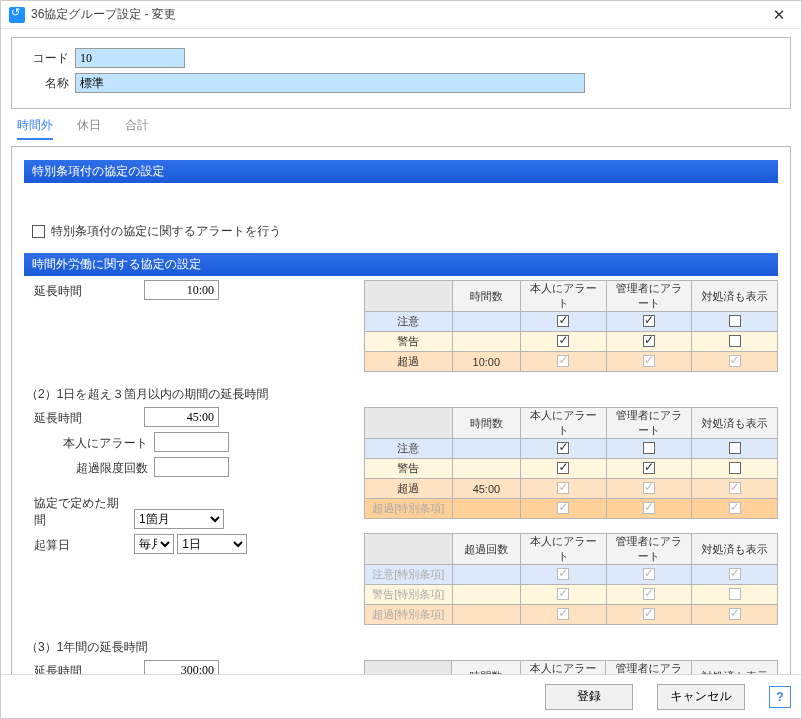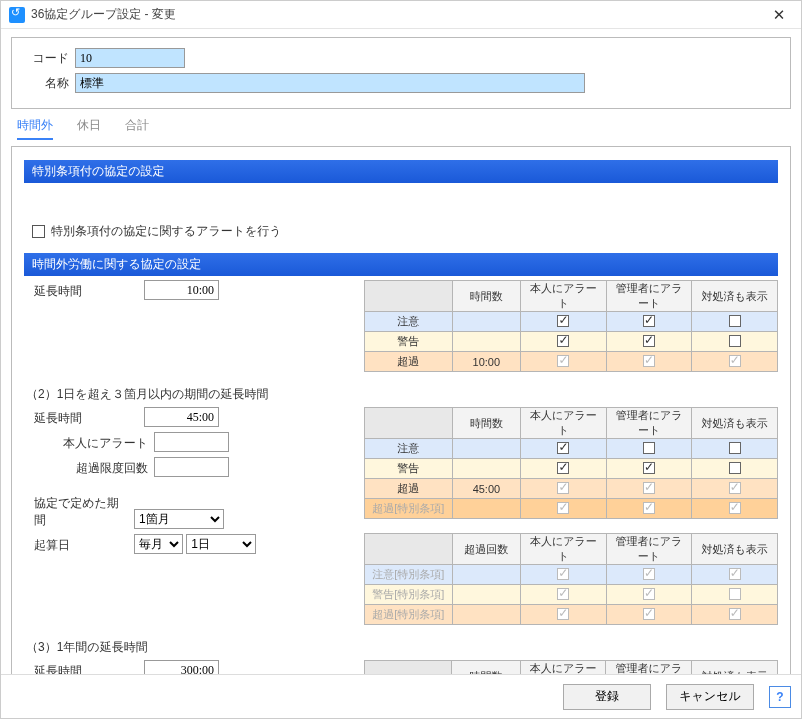--- a/index.html
+++ b/index.html
@@ -24,37 +24,37 @@
   .pad { padding: 6px 8px 10px; margin-top: 34px; }
   .chk { display: flex; align-items: center; gap: 6px; }
   .chkbox { width: 13px; height: 13px; border: 1px solid #555; display: inline-block; background: #fff; }
   .sub { display: flex; align-items: flex-start; margin-top: 4px; }
   .left { width: 300px; }
   .left .line { display: flex; align-items: flex-end; margin-bottom: 5px; }
   .left .lbl { width: 120px; text-align: left; padding-left: 10px; }
   .left .lbl2 { width: 130px; text-align: right; padding-right: 6px; }
   .small { width: 75px; text-align: right; }
   select { border: 1px solid #999; height: 20px; font-family: inherit; font-size: 12px; background: #fff; }
-  .sel1 { width: 90px; } .sel2 { width: 49px; } .sel3 { width: 70px; }
+  .sel1 { width: 90px; } .sel2 { width: 40px; } .sel3 { width: 70px; }
   table.grid { border-collapse: collapse; font-size: 11px; margin-left: 47px; }
   table.grid th, table.grid td { border: 1px solid #b5b5b5; text-align: center; height: 20px; }
   table.grid th { background: #f3f3f3; font-weight: normal; padding: 0 4px; }
   table.grid th.rowh { width: 90px; background: #e8e8e8; }
   table.grid td.val { width: 70px; }
   table.grid td.ck { width: 88px; }
   table.grid .r-blue td, table.grid .r-blue th.rowh { background: #dce9fb; }
   table.grid .r-yel td, table.grid .r-yel th.rowh { background: #fff7dd; }
   table.grid .r-org td, table.grid .r-org th.rowh { background: #ffe2c2; }
   table.grid .r-dorg td, table.grid .r-dorg th.rowh { background: #ffd199; }
   table.grid .dim th.rowh, table.grid .dim td { color: #aaa; }
   .cb { width: 12px; height: 12px; border: 1px solid #666; display: inline-block; background: #fff; position: relative; }
   .cb.on::after { content: "✓"; position: absolute; left: 0px; top: -3px; font-size: 12px; color: #333; }
   .cb.dim { border-color: #bbb; }
   .cb.dim.on::after { color: #bbb; }
-  .footer { height: 44px; border-top: 1px solid #ddd; display: flex; align-items: center; justify-content: flex-end; padding: 0 10px; gap: 15px; }
+  .footer { height: 44px; border-top: 1px solid #ddd; display: flex; align-items: center; justify-content: flex-end; padding: 0 10px; gap: 24px; }
   .btn { min-width: 88px; height: 26px; border: 1px solid #aaa; background: #f1f1f1; cursor: pointer; font-family: inherit; font-size: 12px; }
   .help { width: 22px; height: 22px; border: 1px solid #4b8be5; color: #3a82f7; display: flex; align-items: center; justify-content: center; font-weight: bold; cursor: pointer; }
   .h-section { color: #333; margin: 4px 0 4px 2px; }
 </style>
 </head>
 <body>
 
 <div class="window">
   <div class="titlebar">
     <span class="icon"></span>

